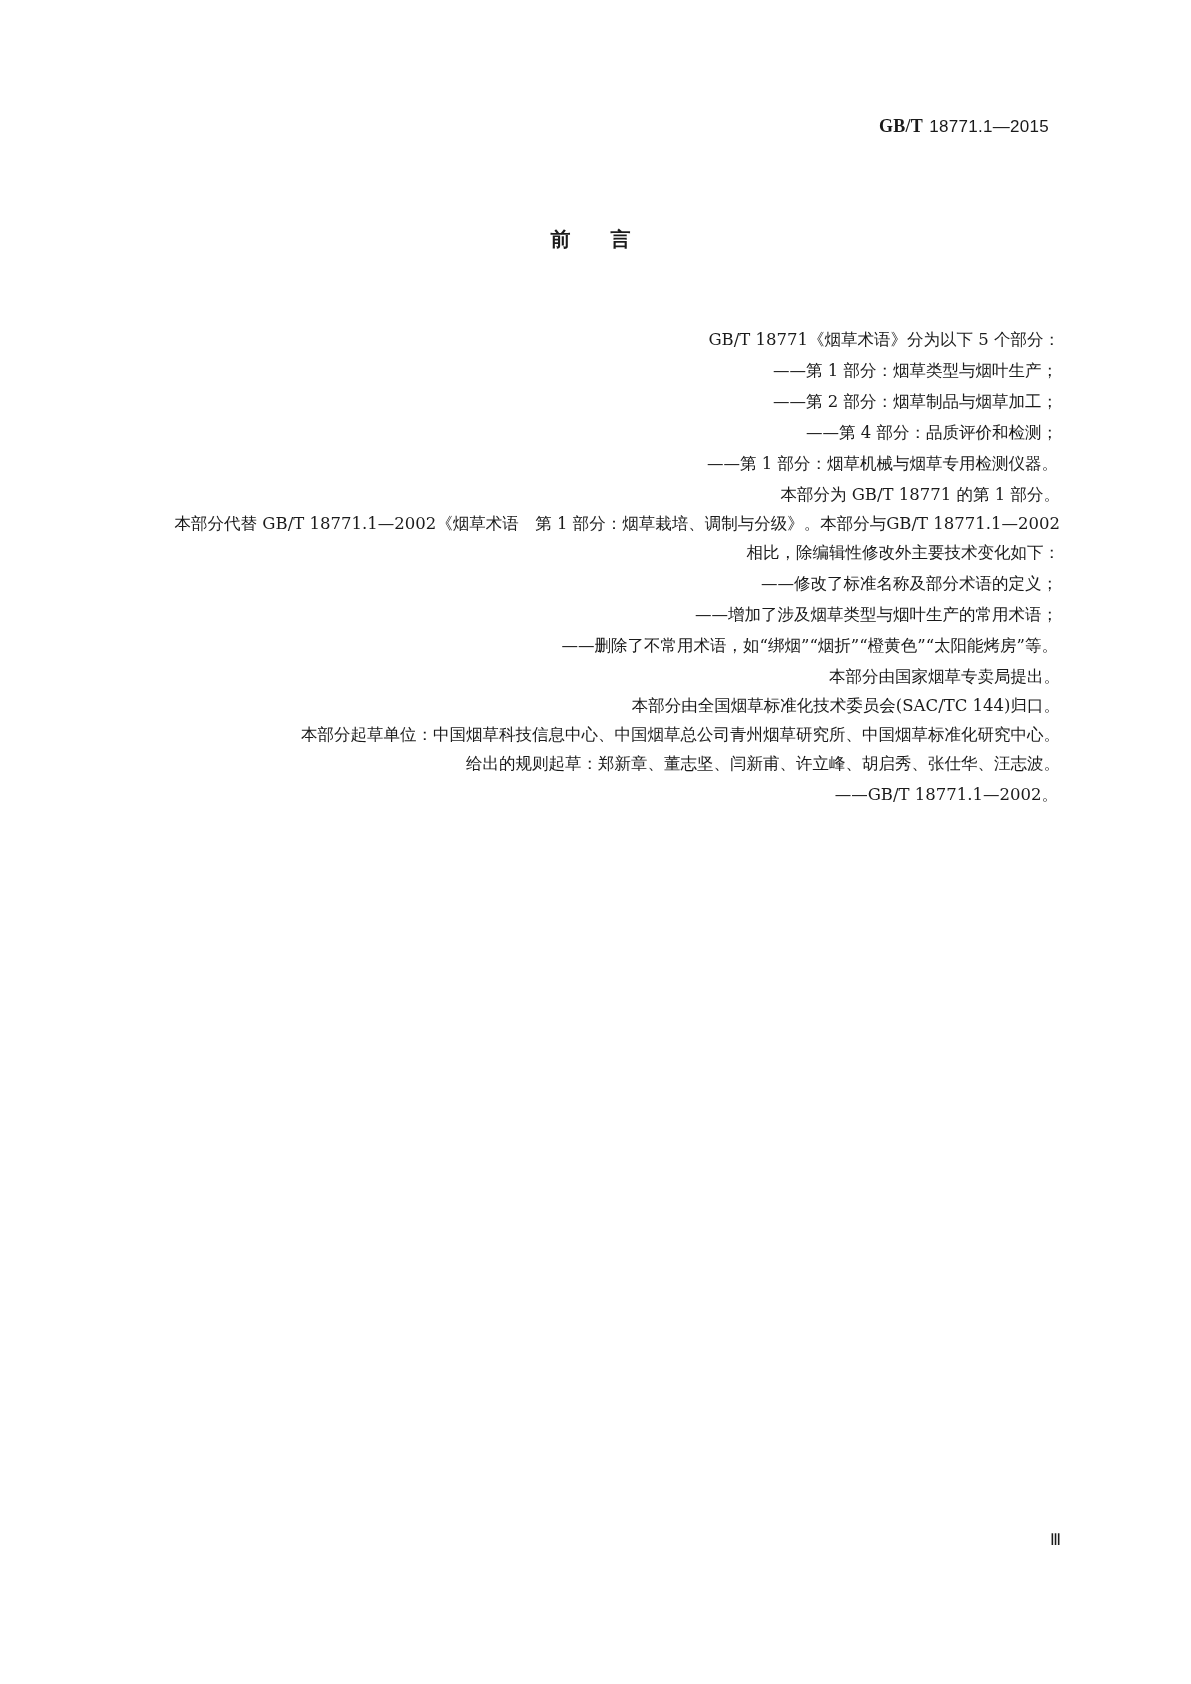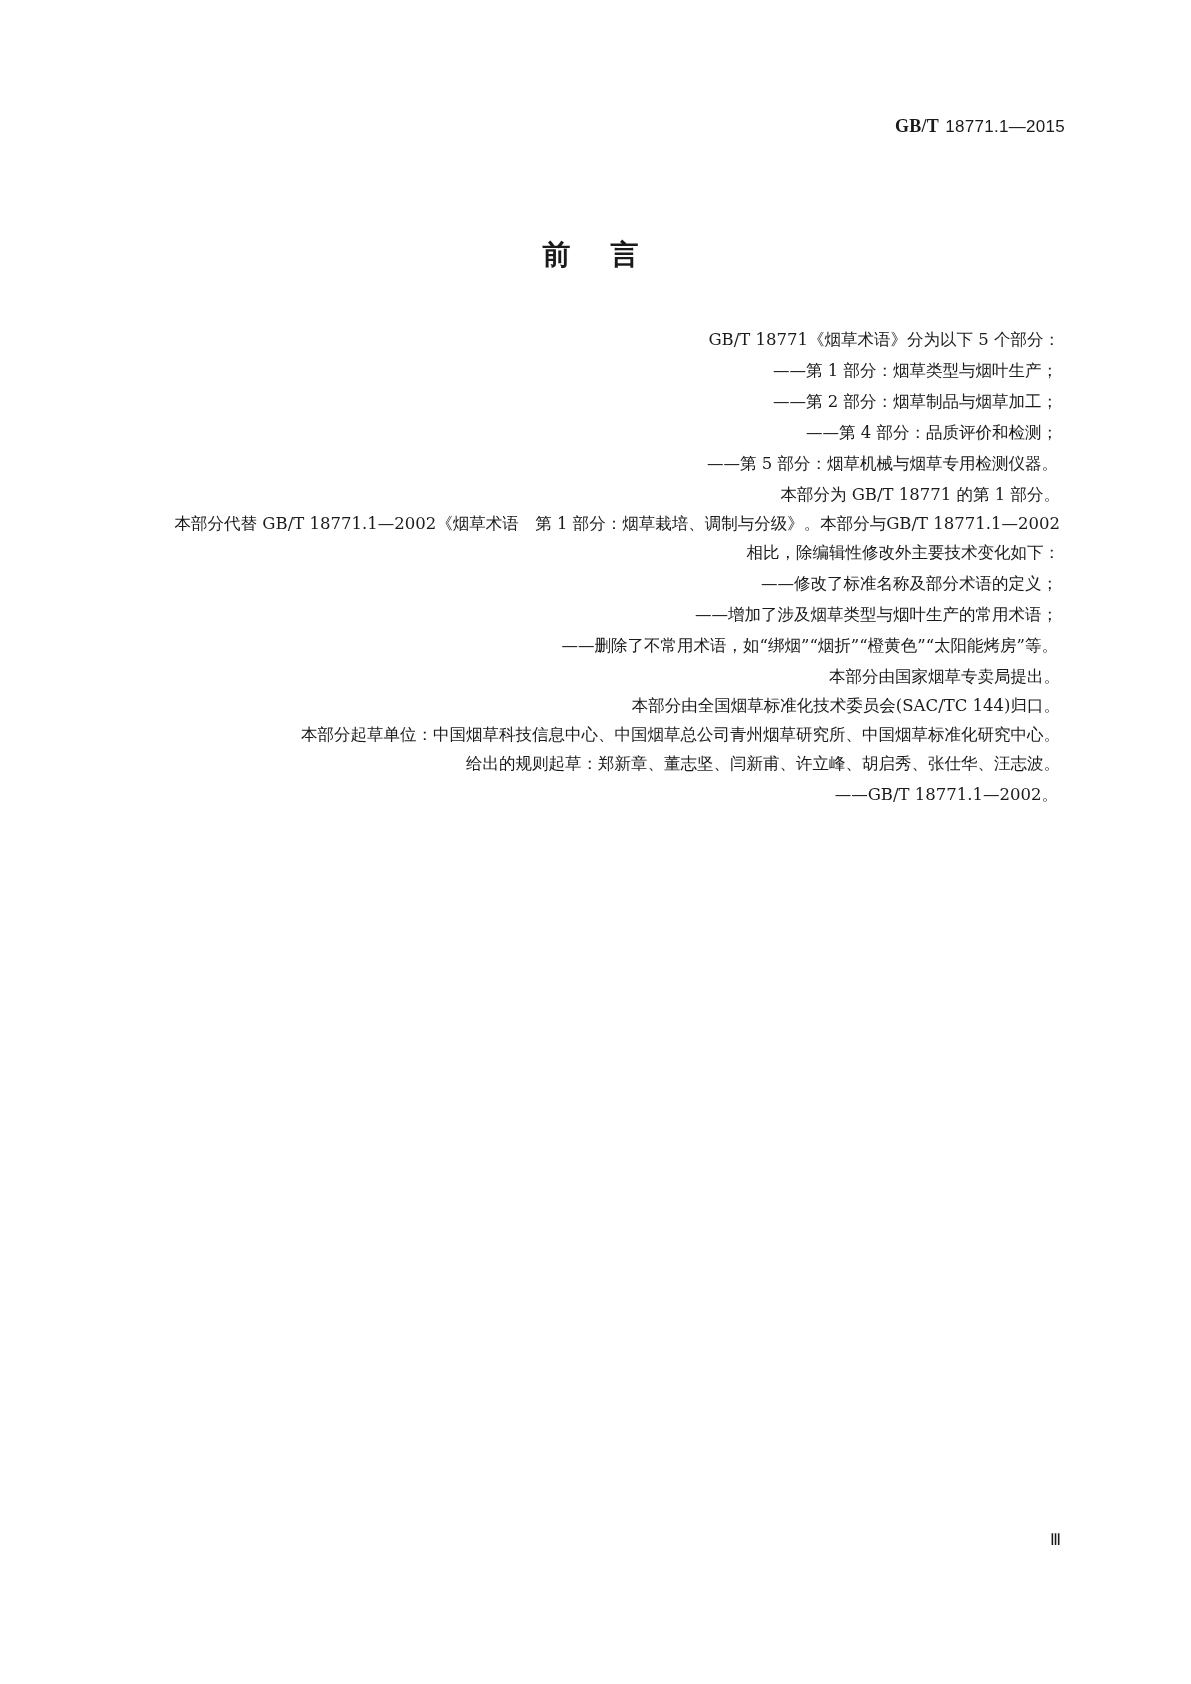--- a/index.html
+++ b/index.html
@@ -1,43 +1,43 @@
 <!DOCTYPE html>
 <html><head>
 <meta charset="utf-8">
 <style>
   html, body { margin: 0; padding: 0; background: #ffffff; }
   body { width: 1191px; height: 1684px; position: relative; overflow: hidden;
          font-family: "DejaVu Serif", "Liberation Serif", serif; color: #1a1a1a; }
-  .header-code { position: absolute; top: 116px; right: 126px; font-size: 17px;
+  .header-code { position: absolute; top: 116px; right: 142px; font-size: 17px;
                  font-family: "Liberation Sans", sans-serif; letter-spacing: 0.3px; }
   .header-code .gb { font-family: "Liberation Serif", serif; font-weight: bold; margin-right: 6px; font-size: 18px; }
-  .title { position: absolute; top: 236px; left: 0; width: 100%; text-align: center;
-           font-size: 28px; font-weight: bold; letter-spacing: 40px; font-family: "DejaVu Sans", sans-serif; padding-left: 30px; box-sizing: border-box; }
+  .title { position: absolute; top: 226px; left: 0; width: 100%; text-align: center;
+           font-size: 20px; font-weight: bold; letter-spacing: 40px; font-family: "DejaVu Sans", sans-serif; padding-left: 30px; box-sizing: border-box; }
   .body-text { position: absolute; top: 325px; left: 130px; width: 930px; font-size: 16.5px; line-height: 29px; text-align: right; }
   .p { margin: 0; text-indent: 34px; white-space: pre-wrap; }
   .item { margin: 2px; padding-left: 34px; white-space: pre-wrap; }
   .page-num { position: absolute; top: 1530px; right: 130px; font-size: 16px;
               font-family: "Liberation Serif", serif; }
 </style>
 </head>
 <body>
 
 <div class="header-code">
   <span class="gb">GB/T</span><span>18771.1—2015</span>
 </div>
 
 <div class="title">前言</div>
 
 <div class="body-text">
   <p class="p">GB/T 18771《烟草术语》分为以下 5 个部分：</p>
   <p class="item">——第 1 部分：烟草类型与烟叶生产；</p>
   <p class="item">——第 2 部分：烟草制品与烟草加工；</p>
   <p class="item">——第 4 部分：品质评价和检测；</p>
-  <p class="item">——第 5 部分：烟草机械与烟草专用检测仪器。</p>
+  <p class="item">——第 1 部分：烟草机械与烟草专用检测仪器。</p>
   <p class="p">本部分为 GB/T 18771 的第 1 部分。</p>
   <p class="p">本部分代替 GB/T 18771.1—2002《烟草术语　第 1 部分：烟草栽培、调制与分级》。本部分与GB/T 18771.1—2002 相比，除编辑性修改外主要技术变化如下：</p>
   <p class="item">——修改了标准名称及部分术语的定义；</p>
   <p class="item">——增加了涉及烟草类型与烟叶生产的常用术语；</p>
   <p class="item">——删除了不常用术语，如“绑烟”“烟折”“橙黄色”“太阳能烤房”等。</p>
   <p class="p">本部分由国家烟草专卖局提出。</p>
   <p class="p">本部分由全国烟草标准化技术委员会(SAC/TC 144)归口。</p>
   <p class="p">本部分起草单位：中国烟草科技信息中心、中国烟草总公司青州烟草研究所、中国烟草标准化研究中心。</p>
   <p class="p">给出的规则起草：郑新章、董志坚、闫新甫、许立峰、胡启秀、张仕华、汪志波。</p>
   <p class="item">——GB/T 18771.1—2002。</p>

